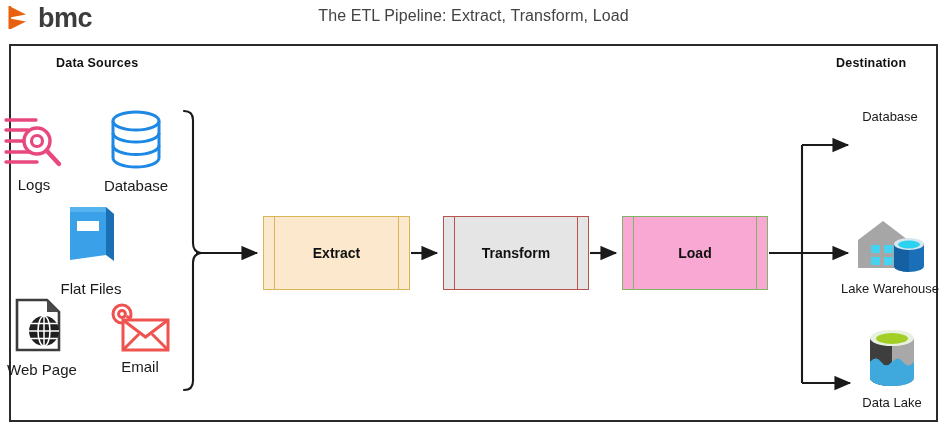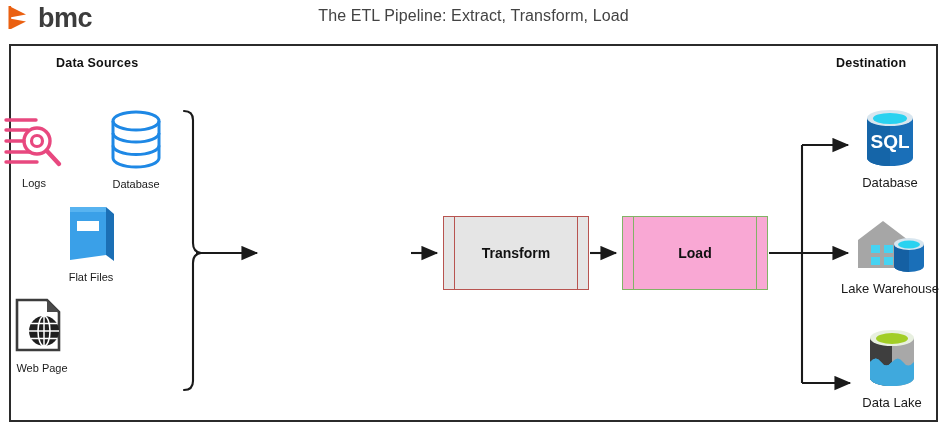--- a/index.html
+++ b/index.html
@@ -74,31 +74,31 @@
   #label-destination  { left: 836px; top: 56px; }
 
   
   .node {
     position: absolute;
     display: flex;
     flex-direction: column;
     align-items: center;
   }
   .node .caption {
-    font-size: 11px;
+    font-size: 15px;
     color: #1a1a1a;
     white-space: nowrap;
     margin-top: 2px;
     line-height: 1.1;
   }
   .glyph { display: block; }
 
   #node-logs       { left: 3px;   top: 113px; width: 62px; }
   #node-database   { left: 100px; top: 108px; width: 72px; }
-  #node-flatfiles  { left: 54px;  top: 203px; width: 74px; }
+  #node-flatfiles  { left: 54px;  top: 203px; width: 74px; gap: 10px; }
   #node-webpage    { left: 2px;   top: 298px; width: 80px; }
   #node-email      { left: 105px; top: 303px; width: 70px; }
 
   #node-sql        { left: 850px; top: 108px; width: 80px; }
   #node-warehouse  { left: 840px; top: 218px; width: 100px; }
   #node-lake       { left: 852px; top: 328px; width: 80px; justify-content: center; }
   #node-sql .caption,
   #node-warehouse .caption,
   #node-lake .caption { font-size: 13px; }
 
@@ -238,44 +238,55 @@
             <line x1="-13" y1="-7.5" x2="13" y2="-7.5"></line>
             <line x1="-13" y1="7.5" x2="13" y2="7.5"></line>
             <line x1="0" y1="-15" x2="0" y2="15"></line>
           </g>
         </g>
       </svg>
     </span>
     <span class="caption">Web Page</span>
   </div>
 
-
+  <div class="node" id="node-email">
+    <span class="glyph">
+      <svg width="62" height="50" viewBox="0 0 62 50" aria-hidden="true">
+        <g fill="none" stroke="#ef5350" stroke-width="3">
+          <circle cx="13" cy="11" r="9"></circle>
+          <circle cx="13" cy="11" r="3.4"></circle>
+          <path d="M17.5 13 q3 3 5 0"></path>
+        </g>
+        <rect x="14" y="17" width="45" height="30" fill="#ffffff" stroke="#ef5350" stroke-width="3"></rect>
+        <path d="M14 17 L36.5 34 L59 17" fill="none" stroke="#ef5350" stroke-width="3"></path>
+        <path d="M14 47 L30 31 M59 47 L43 31" fill="none" stroke="#ef5350" stroke-width="3"></path>
+      </svg>
+    </span>
+    <span class="caption">Email</span>
+  </div>
+
+  <div class="process" id="proc-extract">
+    <span class="bar l"></span>
+    <span class="bar r"></span>
+    <span>Extract</span>
+  </div>
 
   <div class="process" id="proc-transform">
     <span class="bar l"></span>
     <span class="bar r"></span>
     <span>Transform</span>
   </div>
 
   <div class="process" id="proc-load">
     <span class="bar l"></span>
     <span class="bar r"></span>
     <span>Load</span>
   </div>
 
   <div class="node" id="node-sql">
-    <span class="glyph">
-      <svg width="64" height="62" viewBox="0 0 64 62" aria-hidden="true">
-        <path d="M9 10 L9 50 a23 8 0 0 0 46 0 L55 10 Z" fill="#1a6fb8"></path>
-        <path d="M9 10 L9 50 a23 8 0 0 0 23 8 L32 10 Z" fill="#1565a8"></path>
-        <ellipse cx="32" cy="10" rx="23" ry="8" fill="#d8e6ef"></ellipse>
-        <ellipse cx="32" cy="10.5" rx="17" ry="5.6" fill="#2ad2f0"></ellipse>
-        <text x="32" y="40" text-anchor="middle" font-family="Liberation Sans, sans-serif" font-size="19" font-weight="bold" fill="#ffffff">SQL</text>
-      </svg>
-    </span>
     <span class="caption">Database</span>
   </div>
 
   <div class="node" id="node-warehouse">
     <span class="glyph">
       <svg width="80" height="58" viewBox="0 0 80 58" aria-hidden="true">
         <path d="M8 22 L33 3 L58 22 L58 28 L50 28 L50 22 L16 22 L16 50 L8 50 Z" fill="#a6a6a6"></path>
         <rect x="16" y="22" width="34" height="28" fill="#a6a6a6"></rect>
         <g fill="#46d3f2">
           <rect x="21" y="27" width="9" height="8"></rect>

